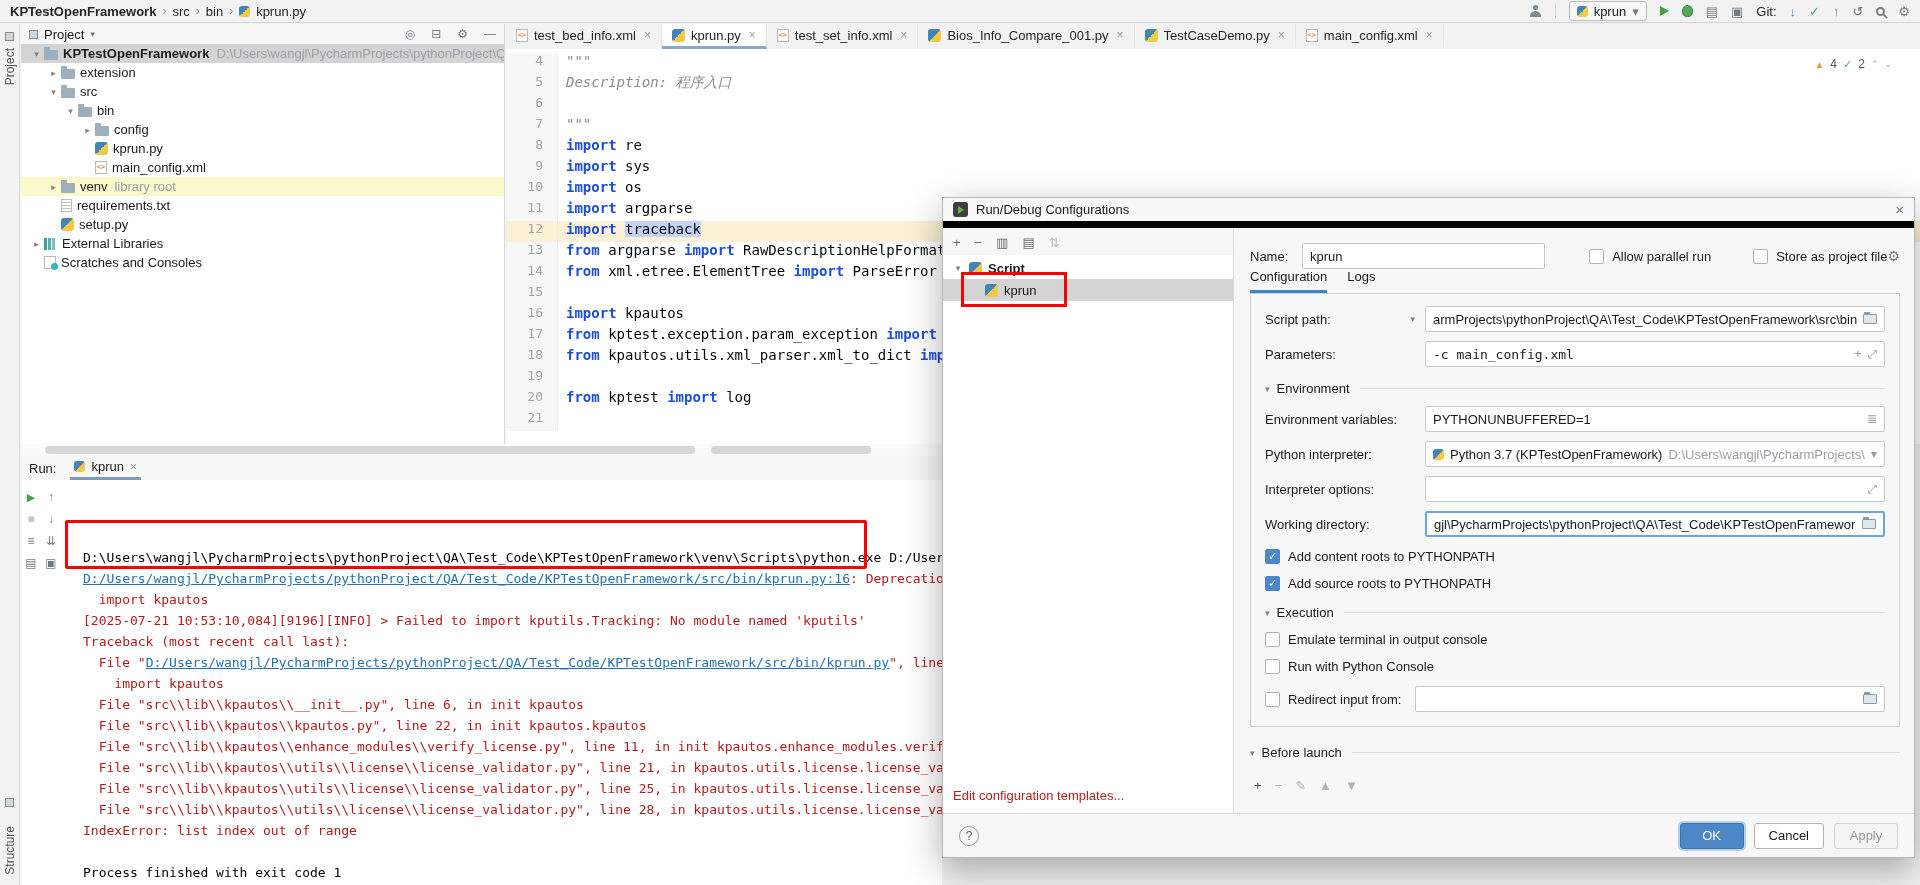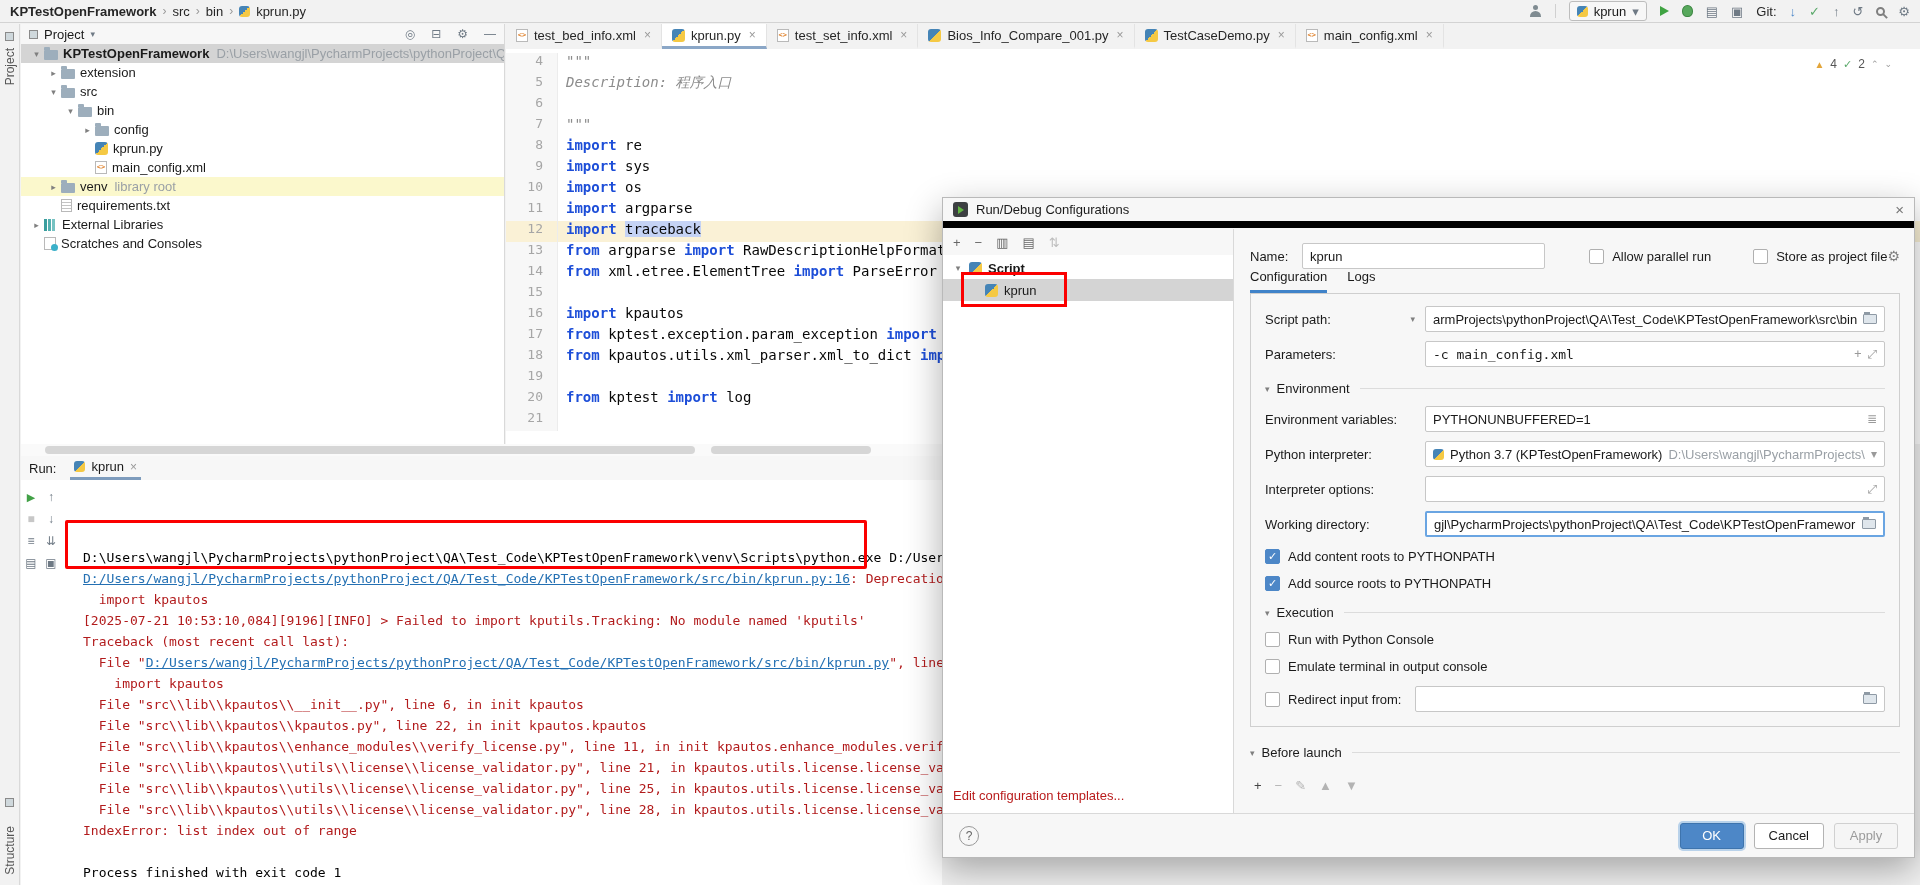--- a/index.html
+++ b/index.html
@@ -251,20 +251,25 @@
         <span class="chev">▸</span>
         <span class="ic ic-folder"></span>
         <span class="lbl">venv</span>
         <span class="extra">library root</span>
       </div>
       <div class="tree-row" style="padding-left: 25px;">
         <span class="chev"></span>
         <span class="ic ic-txt"></span>
         <span class="lbl">requirements.txt</span>
       </div>
+      <div class="tree-row" style="padding-left: 25px;">
+        <span class="chev"></span>
+        <span class="ic ic-py"></span>
+        <span class="lbl">setup.py</span>
+      </div>
       <div class="tree-row" style="padding-left: 8px;">
         <span class="chev">▸</span>
         <span class="ic ic-lib"></span>
         <span class="lbl">External Libraries</span>
       </div>
       <div class="tree-row" style="padding-left: 8px;">
         <span class="chev"></span>
         <span class="ic ic-scratch"></span>
         <span class="lbl">Scratches and Consoles</span>
       </div>
@@ -492,25 +497,25 @@
             </span>
           <span>Add source roots to PYTHONPATH</span>
         </div>
         <div class="sect">
           <span class="tri">▾</span>
           <span>Execution</span>
           <span class="line"></span>
         </div>
         <div class="cbrow opt">
           <span class="cb"></span>
-          <span>Run with Python Console</span>
+          <span>Emulate terminal in output console</span>
         </div>
         <div class="cbrow opt">
           <span class="cb"></span>
-          <span>Emulate terminal in output console</span>
+          <span>Run with Python Console</span>
         </div>
         <div id="redirect-row">
           <span class="cbrow">
             <span class="cb"></span>
             <span>Redirect input from:</span>
           </span>
           <span class="fld" style="flex:1">
             <span class="grow"></span>
             <span class="ic ic-fld-folder"></span>
           </span>

